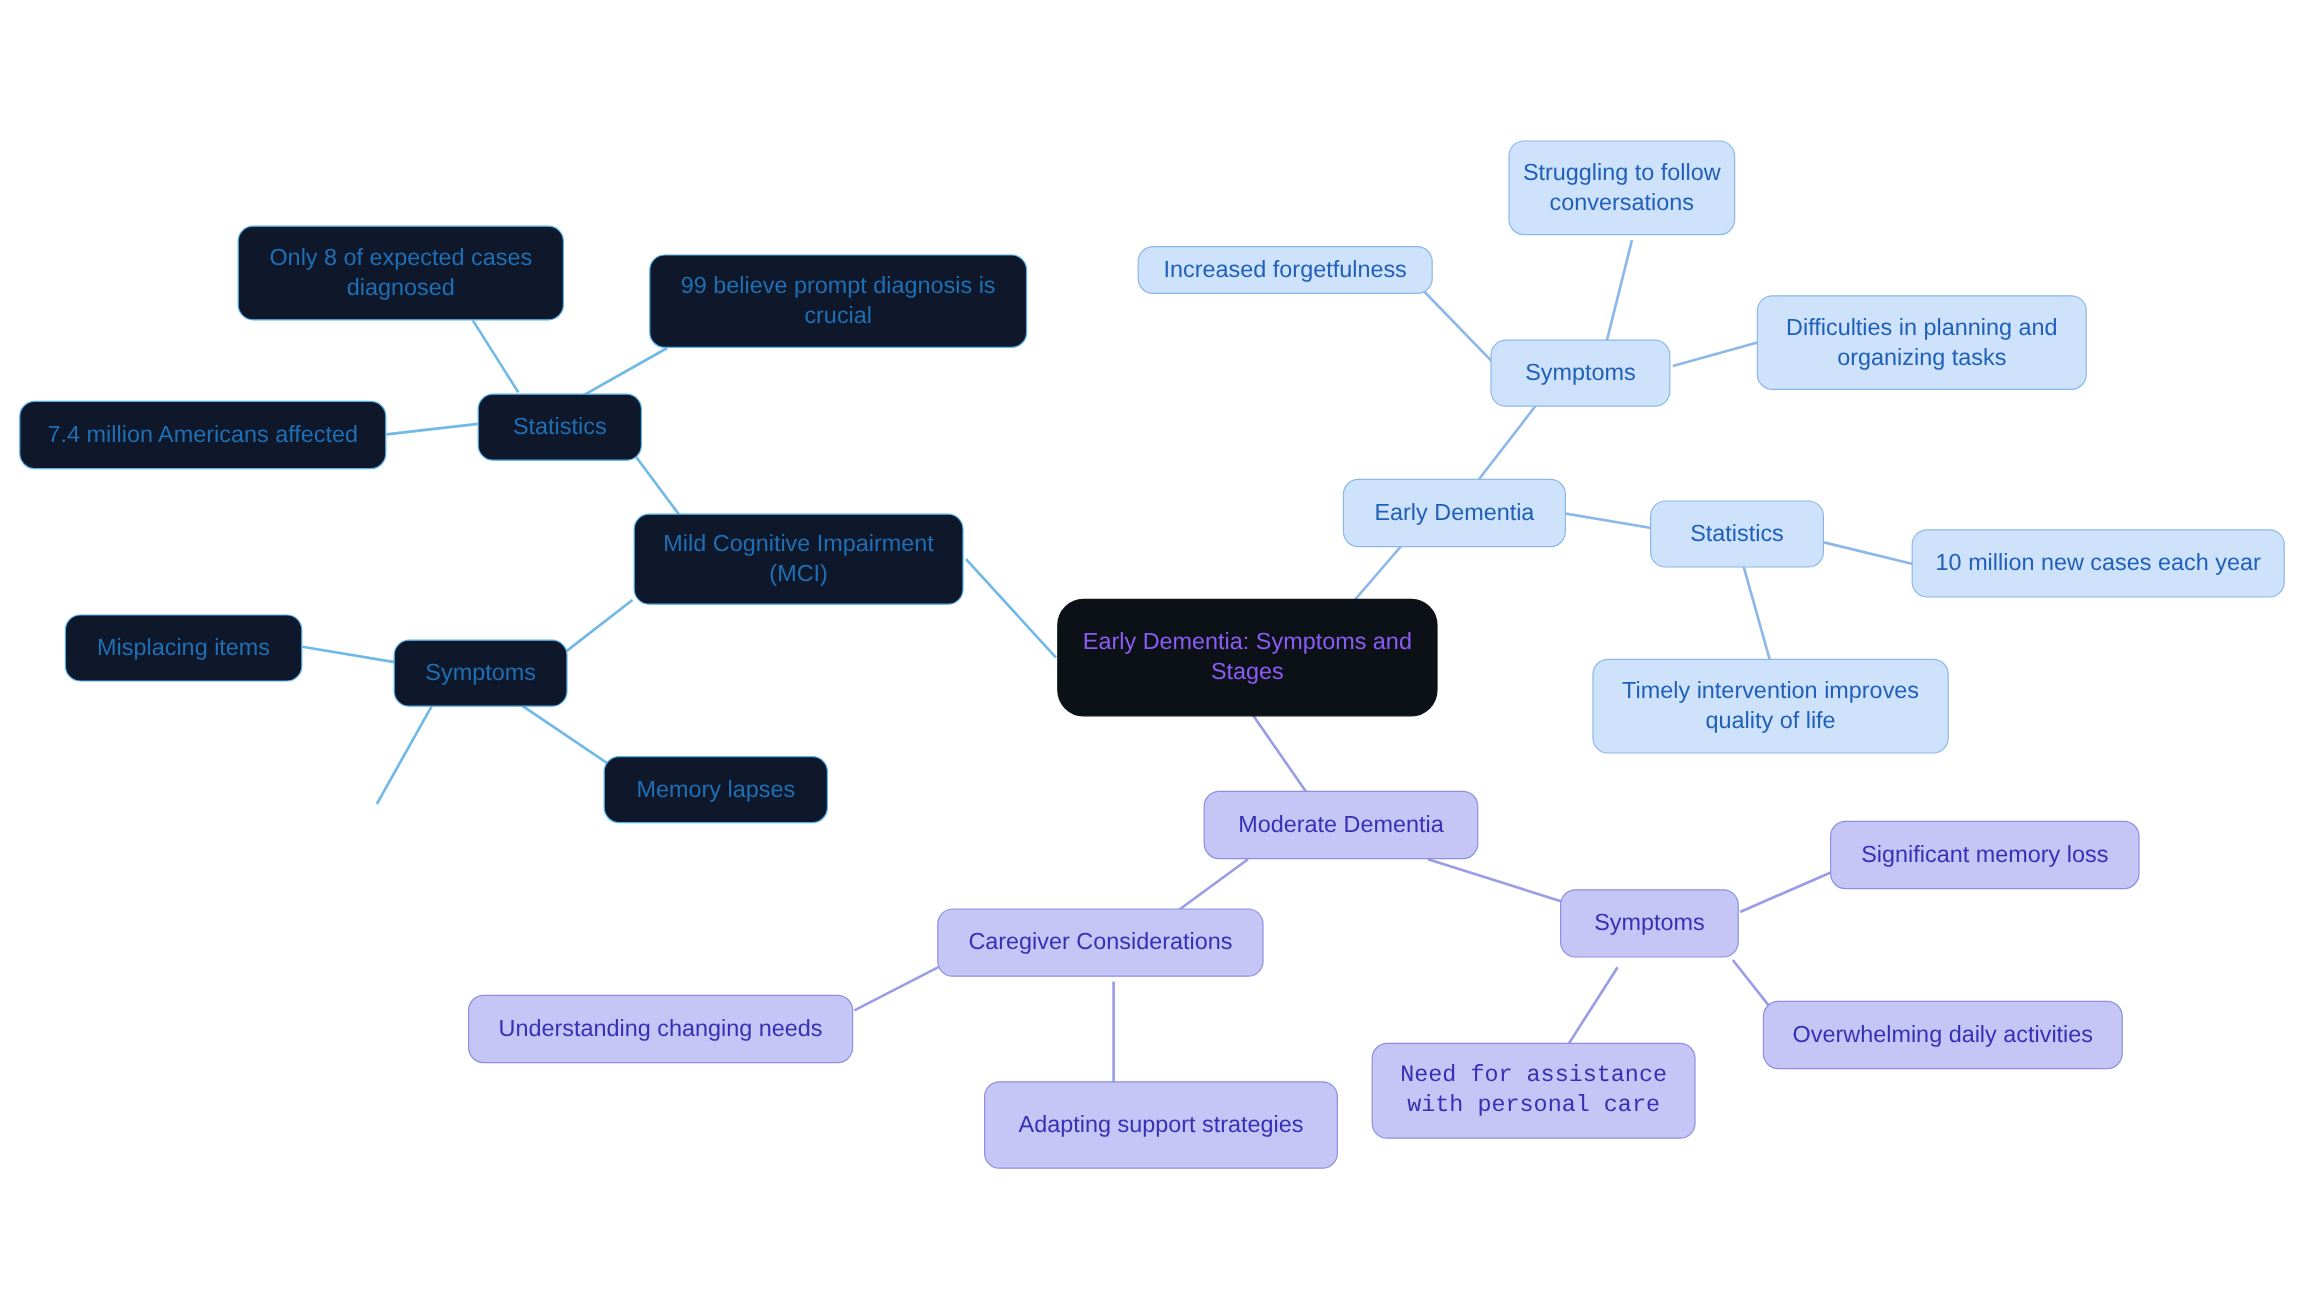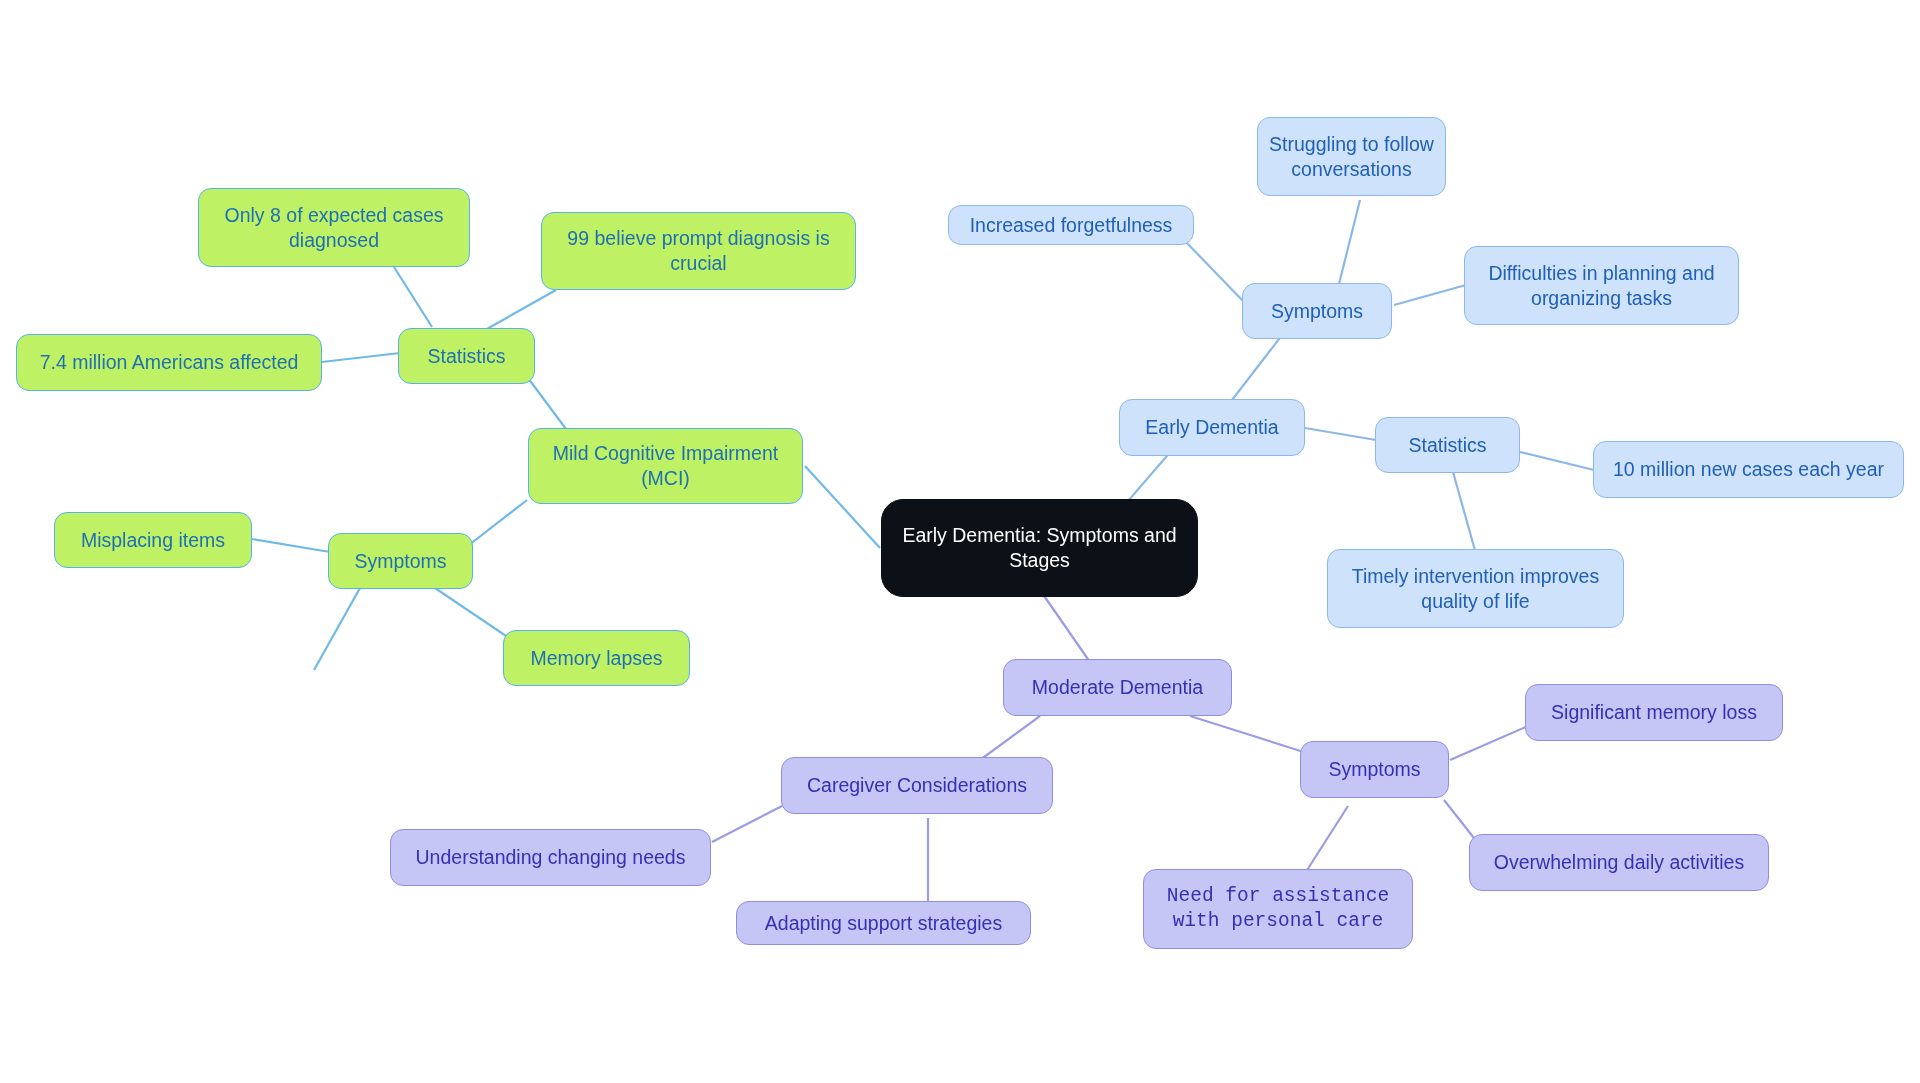--- a/index.html
+++ b/index.html
@@ -34,28 +34,28 @@
     border-style: solid;
     border-width: 1.5px;
     line-height: 1.28;
     padding: 4px 6px;
     white-space: pre-line;
   }
   
   .n-root {
     background: #0c1117;
     border-color: #0c1117;
-    color: #ffffff;
+    color: #8b5cf6;
     font-size: 19.5px;
     border-radius: 22px;
     justify-content: flex-end;
   }
   
   .n-a {
-    background: #bef264;
+    background: #0f172a;
     border-color: #56b2ea;
     color: #1f6fb5;
     font-size: 19.5px;
   }
   
   .n-b {
     background: #cee2fb;
     border-color: #8cb8e8;
     color: #2060b8;
     font-size: 19.5px;
@@ -201,17 +201,17 @@
   </div>
 
   <div class="node n-c" style="left:781px; top:757px; width:272px; height:57px;">
     <span>Caregiver Considerations</span>
   </div>
 
   <div class="node n-c" style="left:390px; top:829px; width:321px; height:57px;">
     <span>Understanding changing needs</span>
   </div>
 
-  <div class="node n-c" style="left:736px; top:901px; width:295px; height:44px;">
+  <div class="node n-c" style="left:820px; top:901px; width:295px; height:73px;">
     <span>Adapting support strategies</span>
   </div>
 
 </div>
 
 </body></html>

